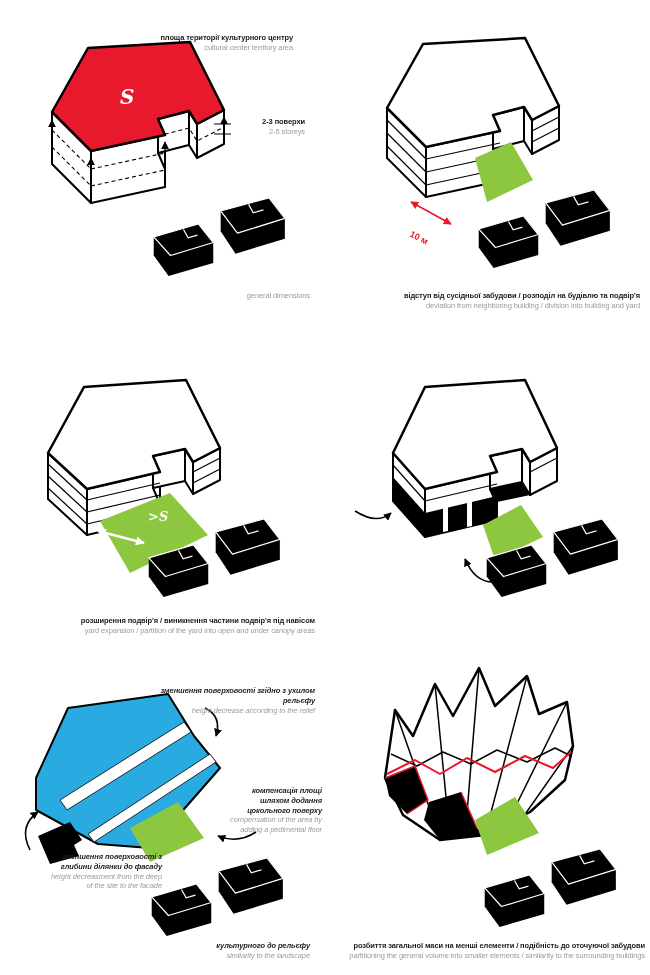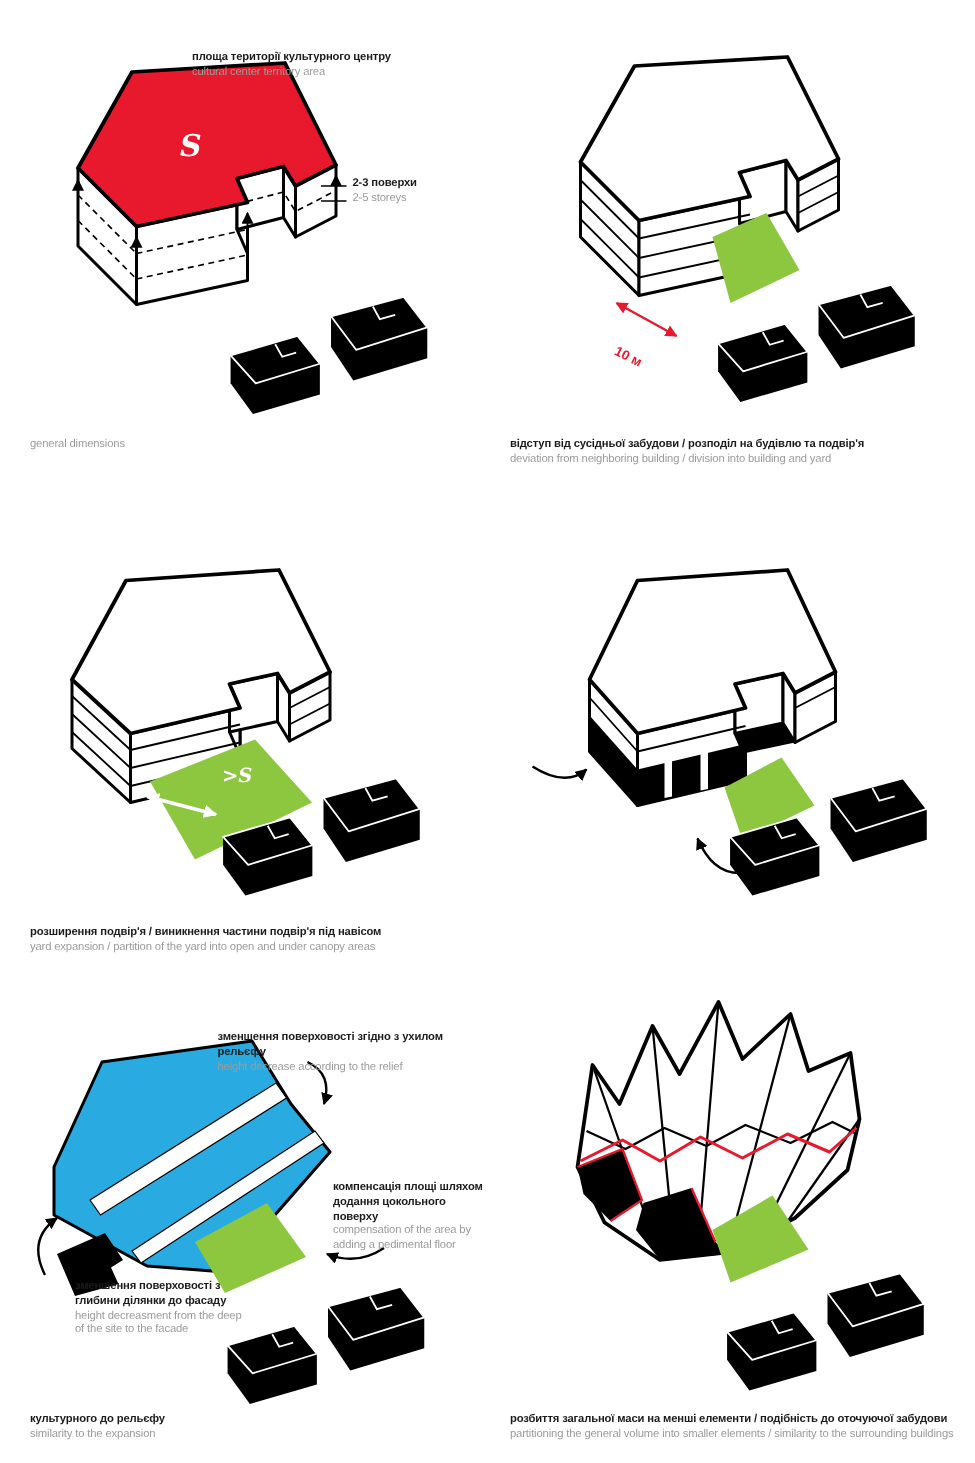--- a/index.html
+++ b/index.html
@@ -6,24 +6,24 @@
   html,body { background:#ffffff; }
   .page {
     position:relative; width:650px; height:975px; background:#fff;
     font-family:"Liberation Sans", sans-serif; overflow:hidden;
   }
   .panel { position:absolute; width:325px; height:325px; }
   #panel-1 { left:0;   top:0;   }
   #panel-2 { left:325px; top:0; }
   #panel-3 { left:0;   top:325px; }
   #panel-4 { left:325px; top:325px; }
-  #panel-5 { left:0;   top:650px; }
+  #panel-5 { left:0;   top:650px;font-style:italic; }
   #panel-6 { left:325px; top:650px; }
   svg.diagram { position:absolute; left:0; top:0; width:325px; height:325px; }
-  .ann, .caption { position:absolute; font-size:7.5px; line-height:1.3; letter-spacing:-0.1px; }
+  .ann, .caption { position:absolute; font-size:7.5px; line-height:1.3; letter-spacing:-0.1px;text-align:right; }
   .ua { color:#1c1c1c; font-weight:700; }
   .en { color:#9b9b9b; font-weight:400; }
   .face  { fill:#fff; stroke:#000; stroke-width:2; stroke-linejoin:round; }
   .top   { fill:#fff; stroke:#000; stroke-width:2.5; stroke-linejoin:round; }
   .dash  { stroke:#000; stroke-width:1.1; stroke-dasharray:4 3; fill:none; }
   .slab  { stroke:#000; stroke-width:1.2; fill:none; }
   .thin  { stroke:#000; stroke-width:1; fill:none; }
   .fan   { stroke:#000; stroke-width:1.5; fill:none; stroke-linejoin:round; }
   .upArr { stroke:#000; stroke-width:1.2; }
   .curve { fill:none; stroke:#000; stroke-width:1.6; }
@@ -189,21 +189,21 @@
     <div class="ann" style="left:222px; top:136px; width:100px;">
       <div class="ua">компенсація площі шляхом додання цокольного поверху</div>
       <div class="en">compensation of the area by adding a pedimental floor</div>
     </div>
     <div class="ann" style="left:18px; top:202px; width:112px;margin-left:32px;">
       <div class="ua">зменшення поверховості з глибини ділянки до фасаду</div>
       <div class="en">height decreasment from the deep of the site to the facade</div>
     </div>
     <div class="caption" style="left:20px; top:291px; width:290px;">
       <div class="ua">культурного до рельєфу</div>
-      <div class="en">similarity to the expansion</div>
+      <div class="en">similarity to the landscape</div>
     </div>
   </section>
 
   <section class="panel" id="panel-6">
     <svg class="diagram" viewBox="0 0 325 325">
       <polygon class="top" points="60,128 70,60 88,86 110,34 128,66 154,18 170,56 202,26 214,64 242,52 248,96 240,130 205,162 160,185 115,190 78,165"></polygon>
       <g class="fan">
         <path d="M115,188 L70,60"></path>
         <path d="M125,188 L110,34"></path>
         <path d="M140,187 L154,18"></path>

